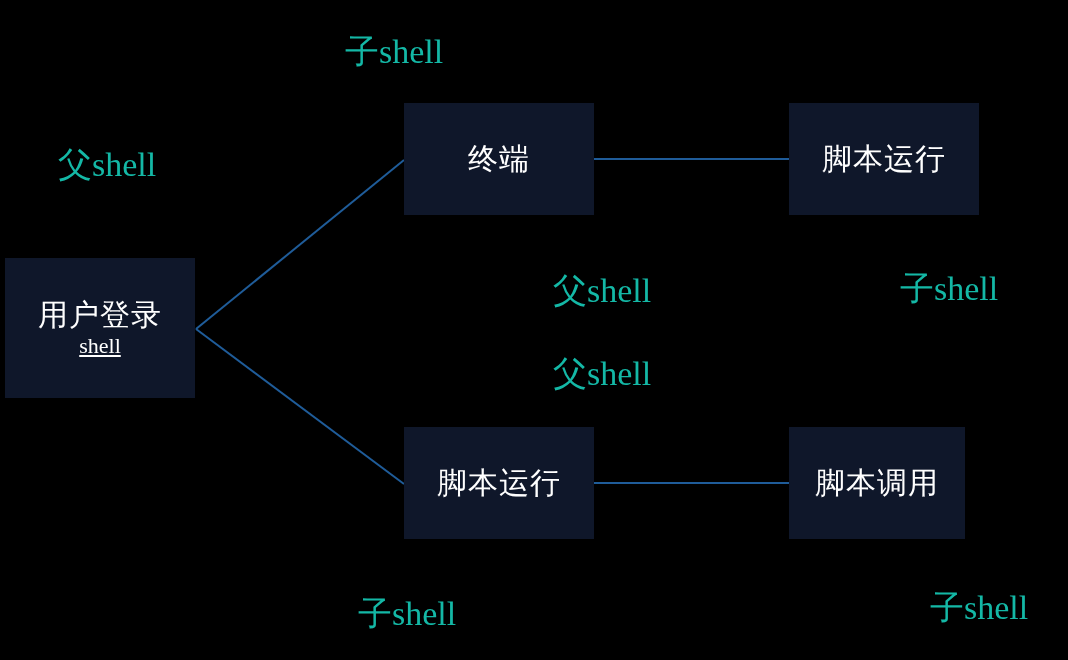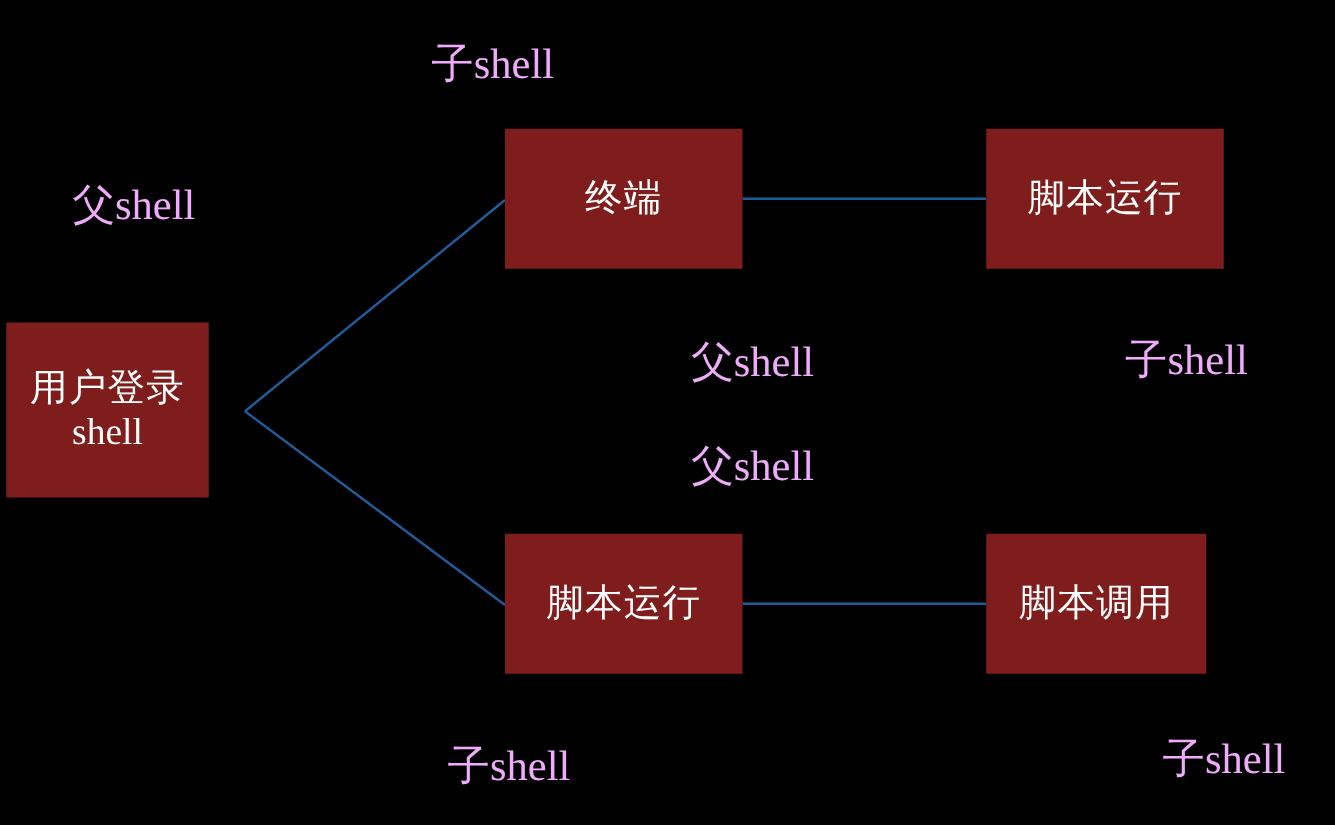--- a/index.html
+++ b/index.html
@@ -18,48 +18,49 @@
   #edges {
     position: absolute;
     left: 0;
     top: 0;
     width: 1068px;
     height: 660px;
     pointer-events: none;
   }
   .node {
     position: absolute;
-    background: #7f1d1d;
+    background: #0f172a;
     color: #ffffff;
     display: flex;
     flex-direction: column;
     align-items: center;
     justify-content: center;
     text-align: center;
     line-height: 1.18;
     font-family: "Liberation Sans", sans-serif;
     font-size: 30px;
     letter-spacing: 1px;
     box-sizing: border-box;
   }
   .node .line2 {
     font-family: "Liberation Serif", serif;
-    font-size: 30px;
+    font-size: 22px;
     letter-spacing: 0px;
+    text-decoration: underline;
   }
   .tag {
     position: absolute;
-    color: #f0abfc;
+    color: #14b8a6;
     font-family: "Liberation Serif", serif;
     font-size: 34px;
     white-space: nowrap;
     line-height: 1;
   }
   
-  #node-login   { left: 5px;   top: 258px; width: 162px; height: 140px; }
+  #node-login   { left: 5px;   top: 258px; width: 190px; height: 140px; }
   #node-terminal{ left: 404px; top: 103px; width: 190px; height: 112px; }
   #node-script-run-top { left: 789px; top: 103px; width: 190px; height: 112px; }
   #node-script-run-bot { left: 404px; top: 427px; width: 190px; height: 112px; }
   #node-script-call    { left: 789px; top: 427px; width: 176px; height: 112px; }
   
   #tag-child-top     { left: 345px; top: 35px; }
   #tag-parent-left   { left: 58px;  top: 148px; }
   #tag-parent-mid-1  { left: 553px; top: 274px; }
   #tag-parent-mid-2  { left: 553px; top: 357px; }
   #tag-child-right   { left: 900px; top: 272px; }

